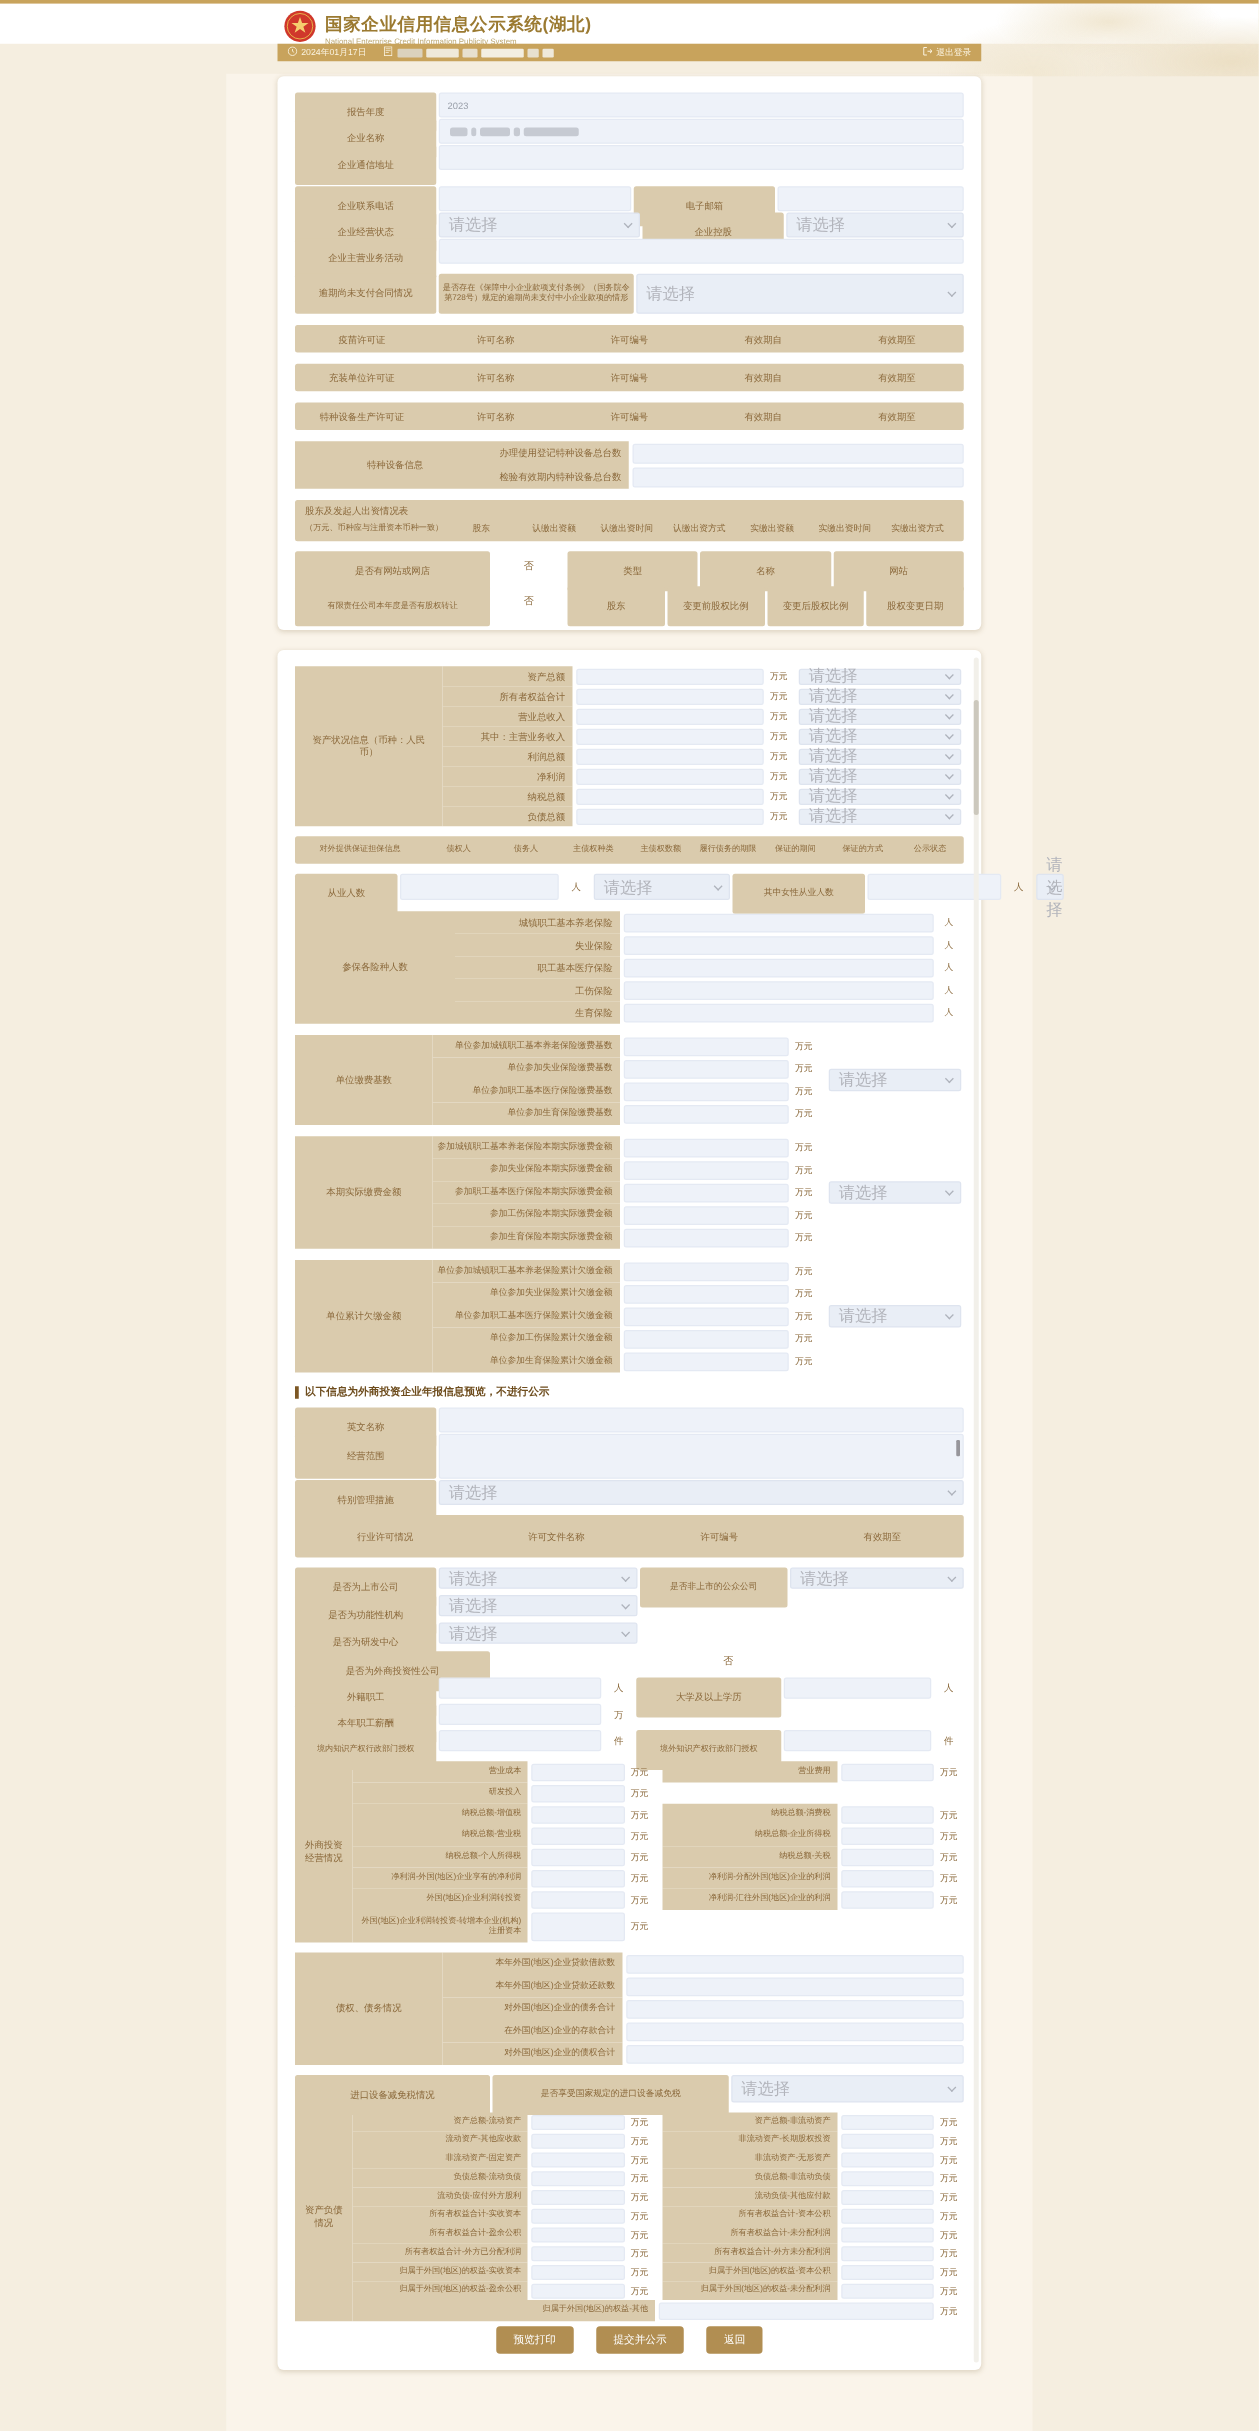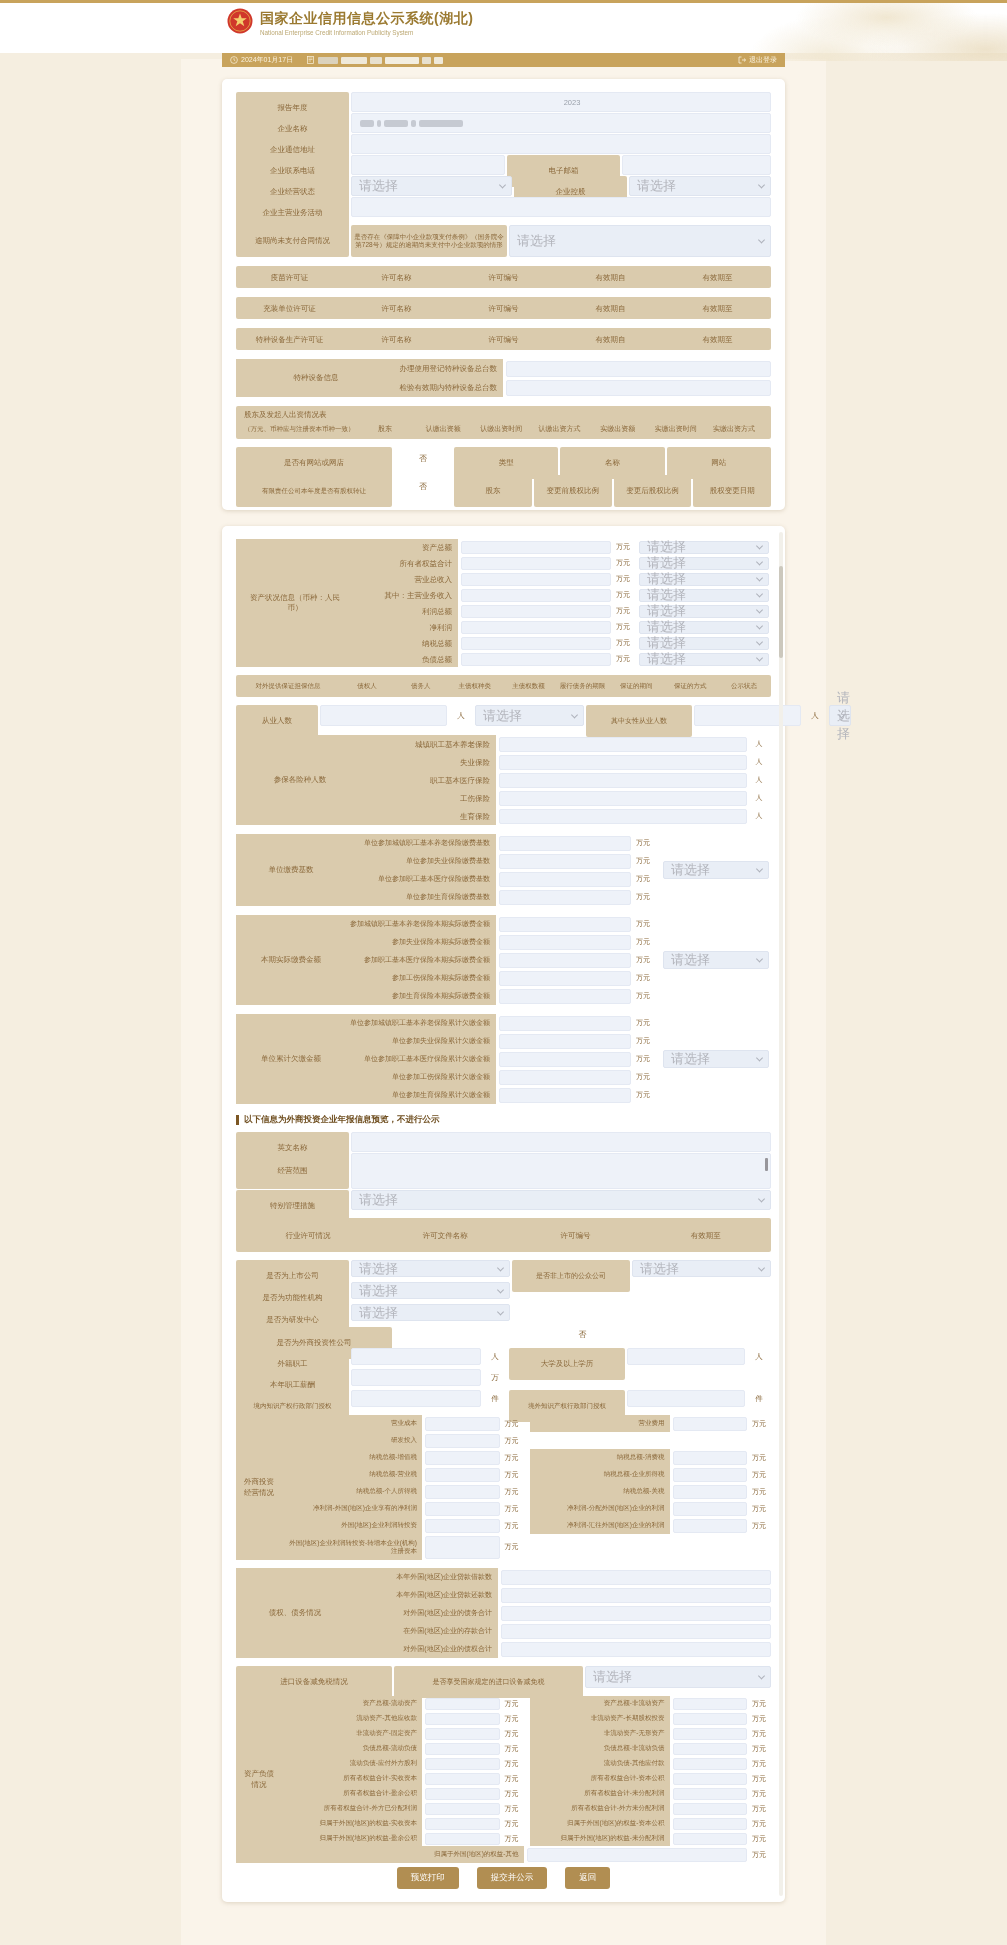--- a/index.html
+++ b/index.html
@@ -1,20 +1,20 @@
 <!DOCTYPE html>
 <html><head>
 <meta charset="utf-8">
 <style>
   html,body{margin:0;padding:0;}
   body{width:1007px;height:1945px;overflow:hidden;background:#f5eee0;position:relative;
        font-family:"Liberation Sans","DejaVu Sans",sans-serif;}
   .band{position:absolute;left:181px;top:59px;width:645px;height:1886px;background:rgba(253,250,243,.55);}
   .topstrip{height:3px;background:#c8a35c;}
-  .hdr{height:50px;background:#fff;position:relative;}
+  .hdr{height:32px;background:#fff;position:relative;}
   .decor{position:absolute;top:0;right:0;width:430px;height:58px;opacity:.8;
     background:radial-gradient(130px 42px at 72% 25%,#ede1c6,transparent 70%),
                radial-gradient(170px 52px at 95% 80%,#e9dbbd,transparent 70%),
                radial-gradient(110px 60px at 58% 95%,#f0e6cf,transparent 70%);}
   .brand{position:absolute;left:227px;top:5px;display:flex;align-items:center;gap:7px;z-index:2;}
   .t1{font-size:14px;font-weight:bold;color:#9b7a31;letter-spacing:.5px;}
   .t2{font-size:6.3px;color:#bca873;margin-top:1px;}
   .tbar{position:relative;z-index:2;margin:0 auto;width:547px;height:14px;background:#c8a35c;
         display:flex;align-items:center;padding:0 8px;color:#faf3e0;font-size:7px;}
   .tb-date{margin:0 14px 0 3px;}
@@ -22,21 +22,21 @@
   .tb-right{margin-left:auto;display:flex;align-items:center;gap:3px;cursor:pointer;}
   .card{position:relative;z-index:1;width:535px;margin:12px auto 0;background:#fff;border-radius:5px;
         padding:13px 14px;box-shadow:0 1px 4px rgba(150,130,90,.28);}
   #card2{margin-top:16px;}
   .frow{display:flex;gap:2px;align-items:stretch;}
   .cell{display:flex;align-items:center;justify-content:center;border-radius:2px;}
   .lab{background:#dacbad;color:#8a683a;font-size:7.5px;text-align:center;line-height:1.25;padding:16px 3px;}
   .inp{background:#eef2f9;border:1px solid #e4e9f3;}
   .red{justify-content:flex-start;padding-left:8px;gap:3px;}
   .blob{height:7px;background:#c6cad2;border-radius:2px;filter:blur(.6px);}
-  .val{width:100%;text-align:center;padding-left:22px;font-size:7.5px;color:#9ba1ab;}
+  .val{width:100%;text-align:left;padding-left:6px;font-size:7.5px;color:#9ba1ab;}
   .sel{background:#e9eef6;border:1px solid #dee4ef;position:relative;justify-content:flex-start;padding-left:7px;}
   .ph{font-size:13px;color:#b2b4bb;}
   .chv{position:absolute;right:6px;top:50%;width:4px;height:4px;border-right:1px solid #aeb2bb;
        border-bottom:1px solid #aeb2bb;transform:translateY(-70%) rotate(45deg);}
   .unit{flex:0 0 24px;display:flex;align-items:center;justify-content:center;font-size:7.5px;color:#8a683a;}
   .vcell{background:#fff;color:#8a683a;font-size:8px;}
   .strip{display:flex;align-items:center;background:#dacbad;color:#8a683a;border-radius:2px;}
   .scell{flex:1 1 0;text-align:center;font-size:7.5px;line-height:1.2;padding:0 2px;}
   .grp,.pair{display:grid;position:relative;border-radius:2px;}
   .glab,.vlab{background:#dacbad;color:#8a683a;display:flex;align-items:center;justify-content:center;
@@ -129,21 +129,21 @@
       <div class="frow" style="height: 20px; margin-bottom: 1px;">
         <div class="cell lab" style="flex: 0 0 107px;">企业名称</div>
         <div class="cell inp red" style="flex: 1 1 0px;">
           <div class="blob" style="width: 14px;"></div>
           <div class="blob" style="width: 4px;"></div>
           <div class="blob" style="width: 24px;"></div>
           <div class="blob" style="width: 5px;"></div>
           <div class="blob" style="width: 44px;"></div>
         </div>
       </div>
-      <div class="frow" style="height: 20px; margin-bottom: 1px;">
+      <div class="frow" style="height: 20px; margin-bottom: 13px;">
         <div class="cell lab" style="flex: 0 0 107px;">企业通信地址</div>
         <div class="cell inp" style="flex: 1 1 0px;"></div>
       </div>
       <div class="frow" style="height: 20px; margin-bottom: 1px;">
         <div class="cell lab" style="flex: 0 0 107px;">企业联系电话</div>
         <div class="cell inp" style="flex: 0 0 152px;"></div>
         <div class="cell lab" style="flex: 0 0 107px;">电子邮箱</div>
         <div class="cell inp" style="flex: 1 1 0px;"></div>
       </div>
       <div class="frow" style="height: 20px; margin-bottom: 1px;">

